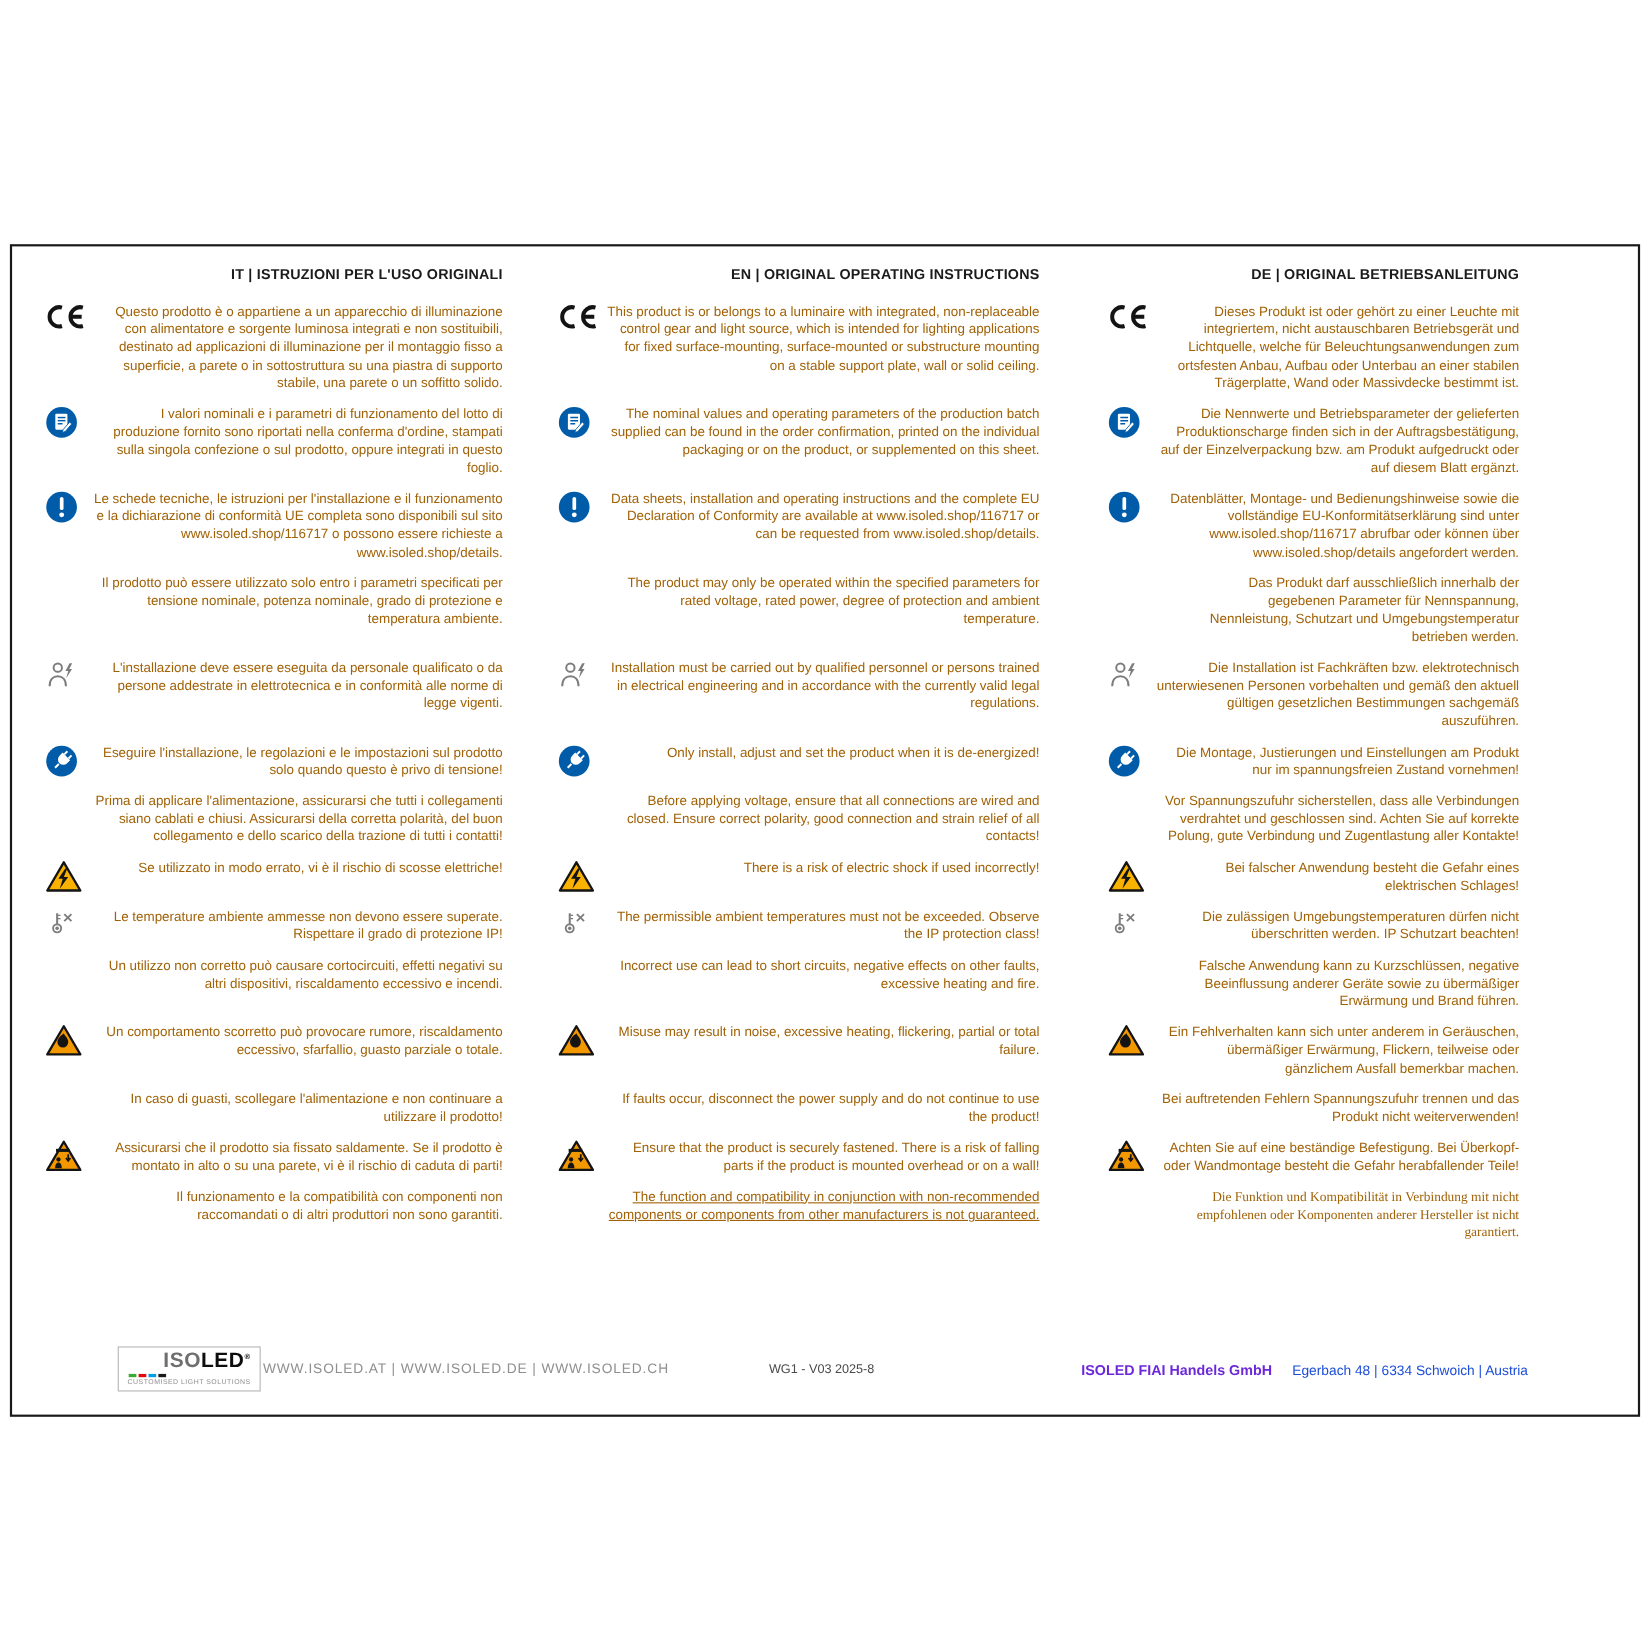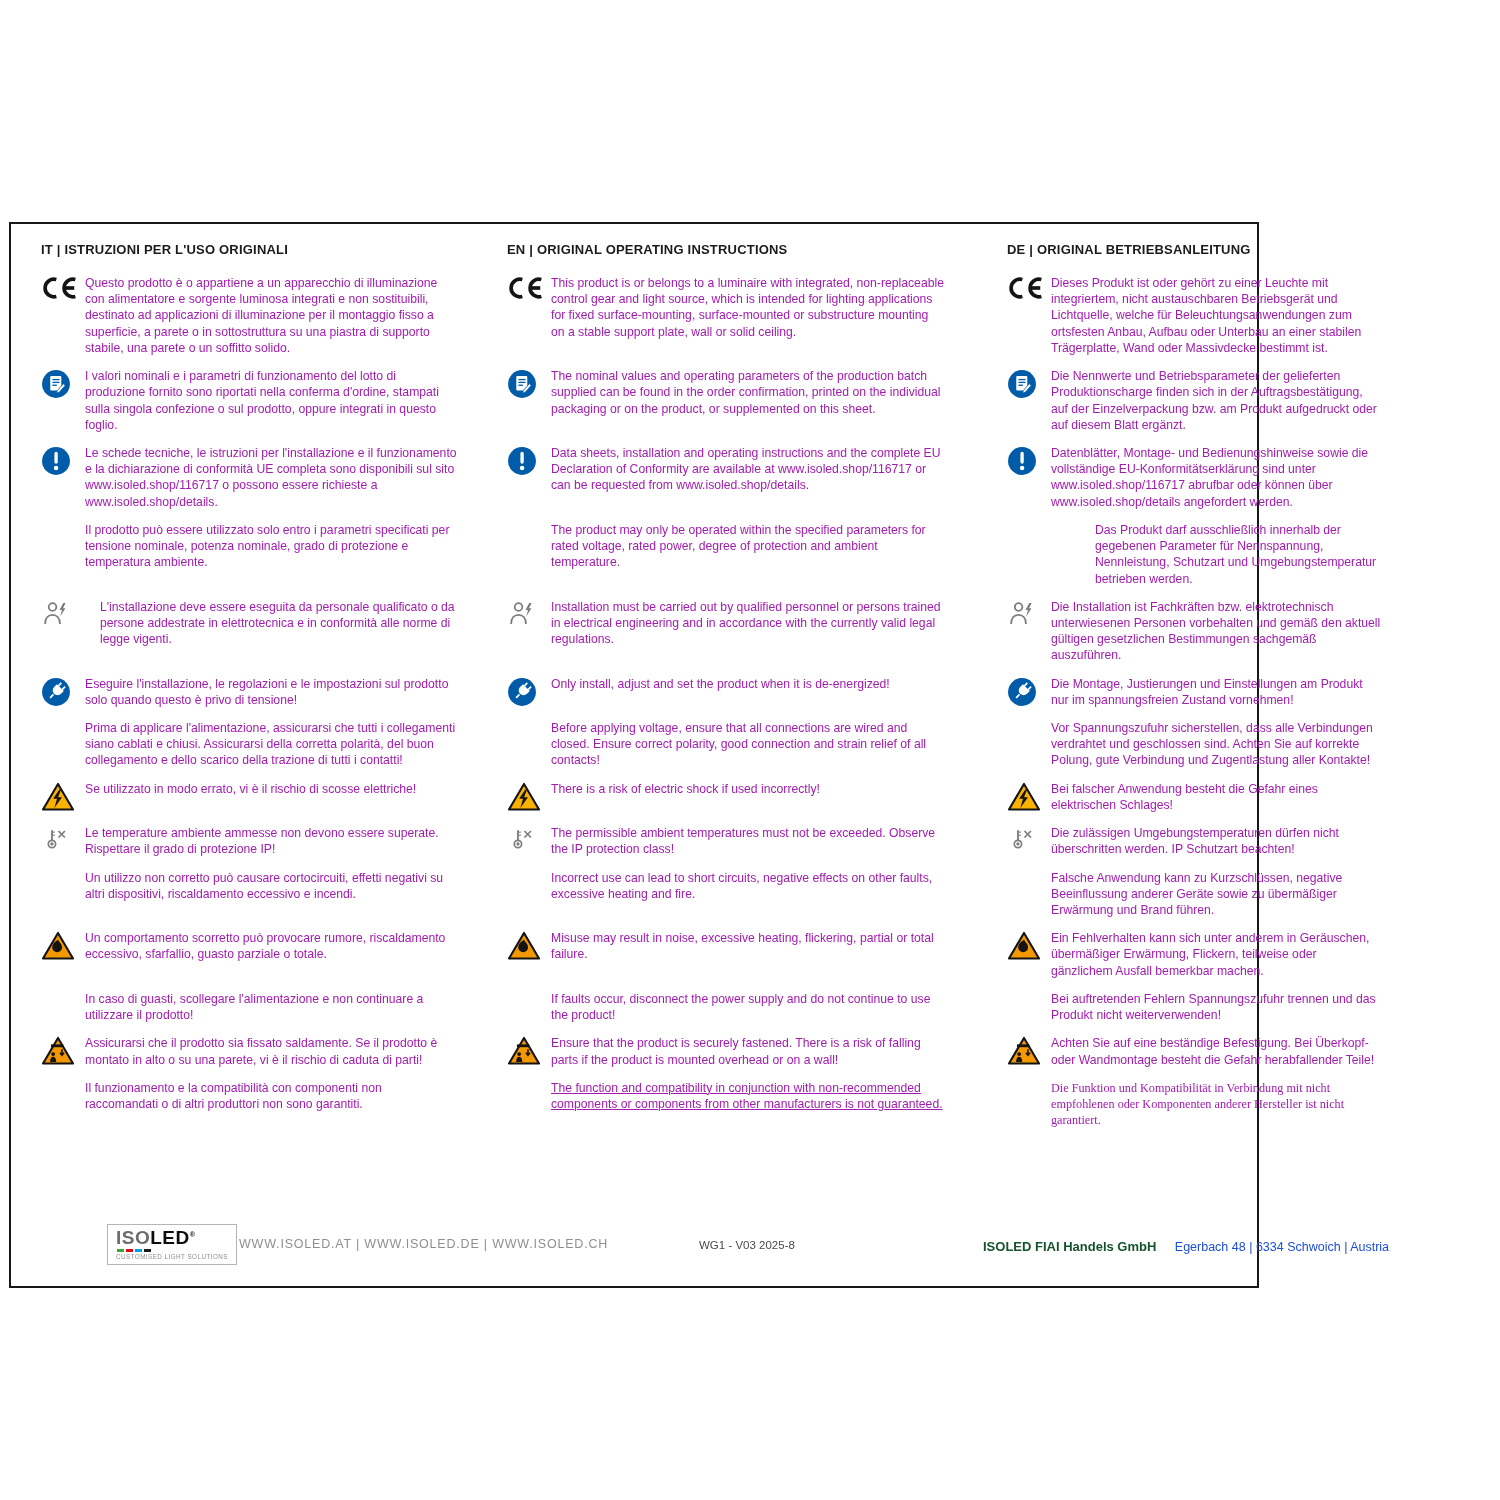--- a/index.html
+++ b/index.html
@@ -4,37 +4,37 @@
 <style>
   * { box-sizing: border-box; margin: 0; padding: 0; }
   html, body { background: #ffffff; }
   body {
     width: 1500px; height: 1500px; position: relative;
     font-family: "Liberation Sans", "DejaVu Sans", sans-serif;
     color: #1b1b1b;
   }
   .sheet {
     position: absolute; left: 9px; top: 222px;
-    width: 1250px; height: 1066px;
-    border: 2px solid #191919; background: #fff;
+    width: 1482px; height: 1066px;
+    border: 2px solid #191919; background: #fff; text-align: right;
   }
   .sheet-grid {
     position: absolute; left: 30px; top: 18px;
     display: grid;
     grid-template-columns: 44px 372px 50px 44px 394px 62px 44px 330px;
     row-gap: 12px;
     align-items: start;
   }
   .col-header {
     font-weight: 700; font-size: 13px; letter-spacing: .2px;
     padding-bottom: 6px; white-space: nowrap;
   }
   .icon-cell { display: flex; align-items: flex-start; padding-top: 1px; }
   .icon-cell svg { display: block; }
-  .text-cell { font-size: 12.2px; line-height: 1.33; color: #a21caf; }
+  .text-cell { font-size: 12.2px; line-height: 1.33; color: #a16207; }
 
   .sheet-footer { position: absolute; left: 0; right: 0; bottom: 18px; height: 46px; }
   .logo {
     position: absolute; left: 96px; top: 2px;
     border: 1px solid #b5b5b5; padding: 3px 8px 4px 8px; background: #fff;
   }
   .logo-word { font-size: 19px; font-weight: 800; letter-spacing: .5px; line-height: 1; }
   .logo-iso { color: #6e6e6e; }
   .logo-led { color: #0d0d0d; }
   .logo-reg { font-size: 7px; vertical-align: super; color: #0d0d0d; }
@@ -47,21 +47,21 @@
   .logo-tagline { font-size: 6.3px; letter-spacing: .45px; color: #8f8f8f; white-space: nowrap; }
   .websites {
     position: absolute; left: 228px; top: 15px;
     font-size: 12.5px; color: #8f8f8f; letter-spacing: .8px; white-space: nowrap;
   }
   .doccode {
     position: absolute; left: 688px; top: 17px;
     font-size: 11.5px; color: #4a4a4a; white-space: nowrap;
   }
   .company-line { position: absolute; left: 972px; top: 15px; white-space: nowrap; }
-  .company { font-size: 13px; font-weight: 700; color: #14532d; }
+  .company { font-size: 13px; font-weight: 700; color: #6d28d9; }
   .address { font-size: 12.5px; color: #1d4ed8; margin-left: 14px; }
 </style>
 </head>
 <body>
 
 <div class="sheet">
   <div class="sheet-grid">
       <h2 class="col-header" style="grid-area: 1 / 1 / auto / span 2;">IT | ISTRUZIONI PER L'USO ORIGINALI</h2>
       <div class="icon-cell" style="grid-area: 2 / 1;">
         <svg viewBox="0 0 52 32" width="38" height="24">

